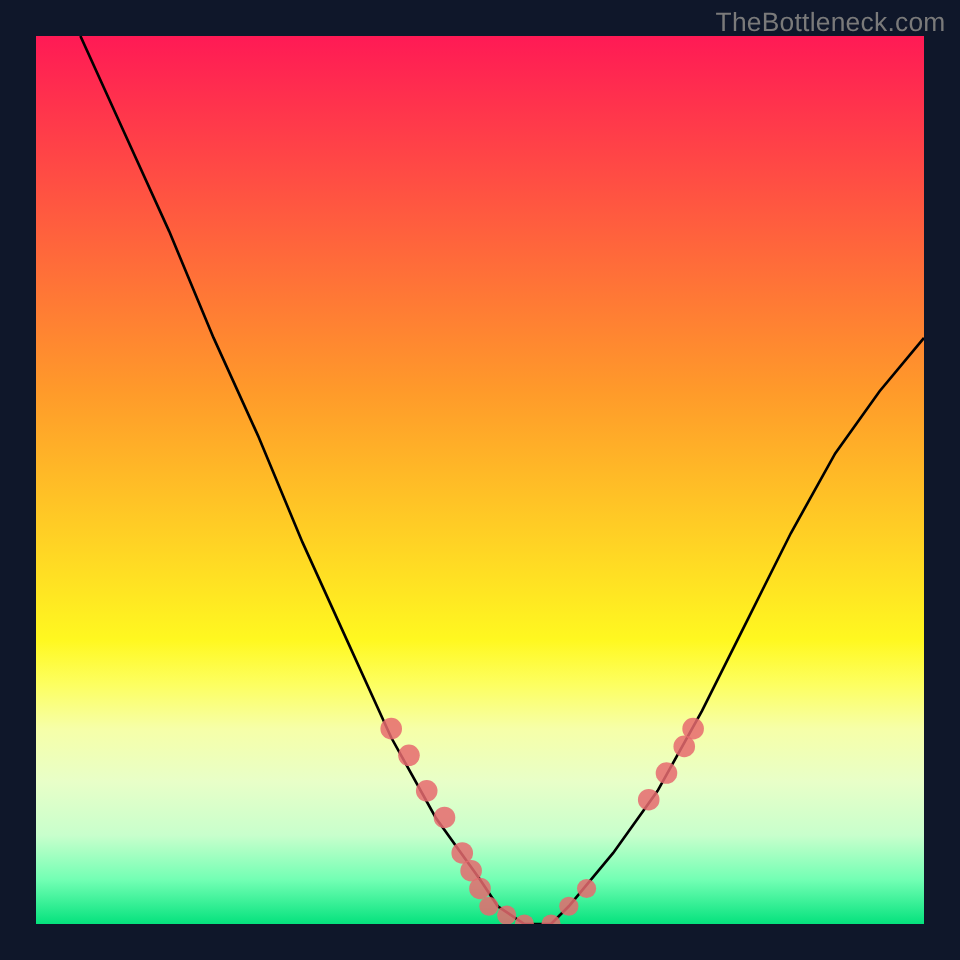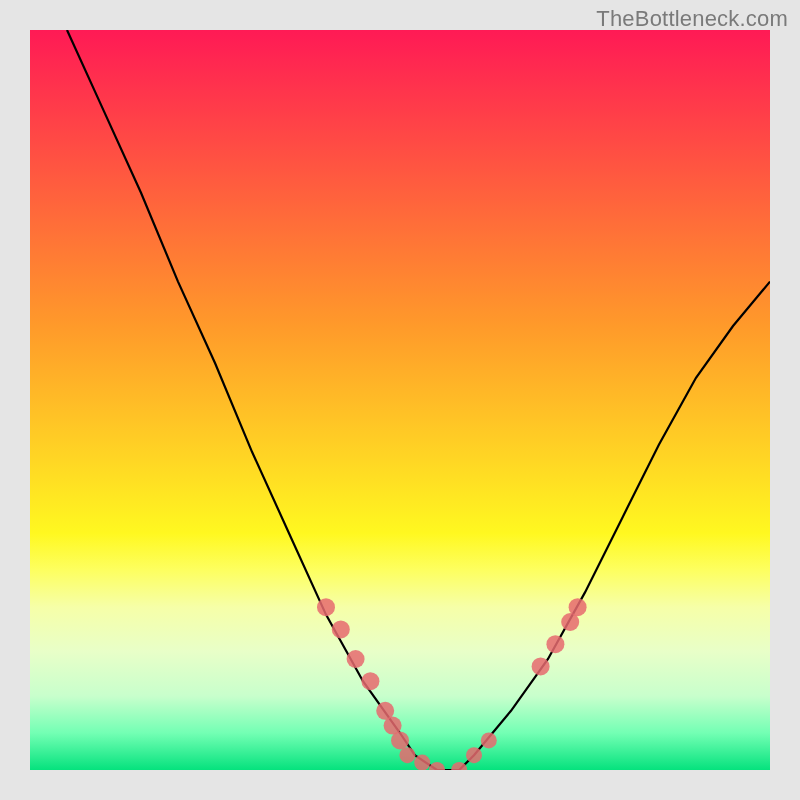--- a/index.html
+++ b/index.html
@@ -8,21 +8,21 @@
     width: 800px;
     height: 800px;
     background: #000;
     overflow: hidden;
     font-family: Arial, Helvetica, sans-serif;
   }
   .frame {
     position: relative;
     width: 800px;
     height: 800px;
-    background: #e5e5e5;
+    background: #0f172a;
   }
   .plot-area {
     position: absolute;
     left: 30px;
     top: 30px;
     width: 740px;
     height: 740px;
     background: linear-gradient(
       to bottom,
       #ff1a55 0%,

